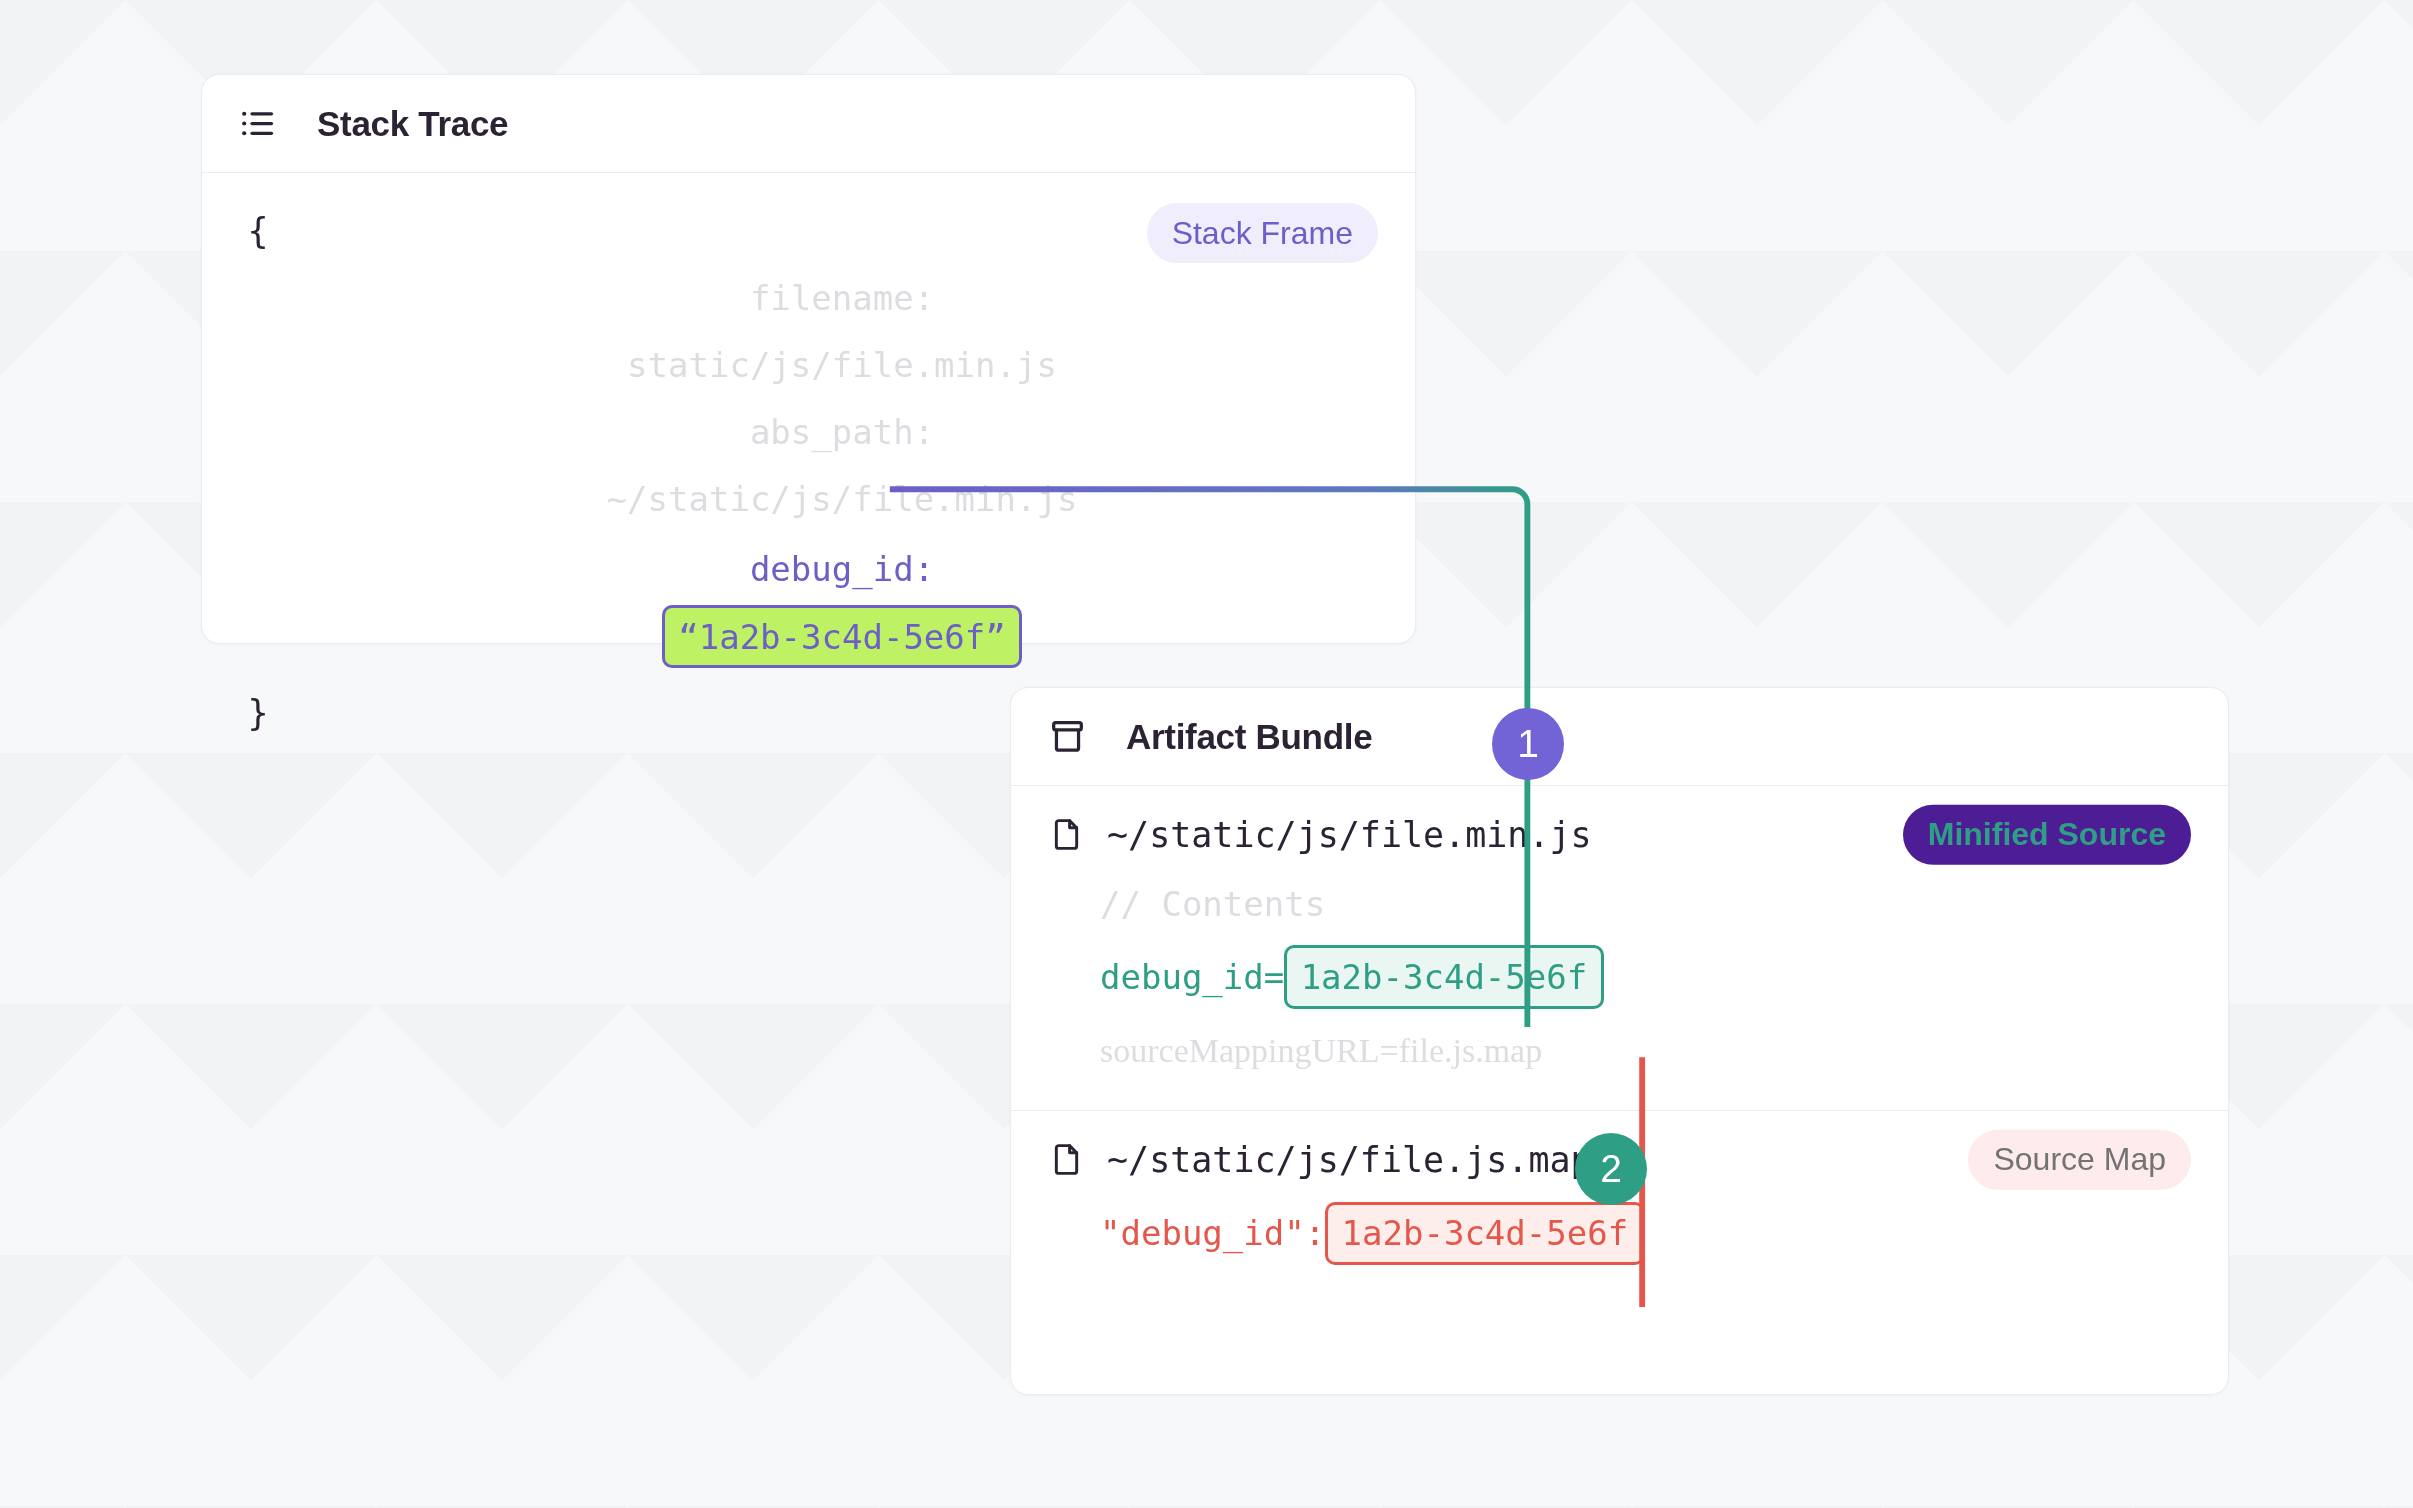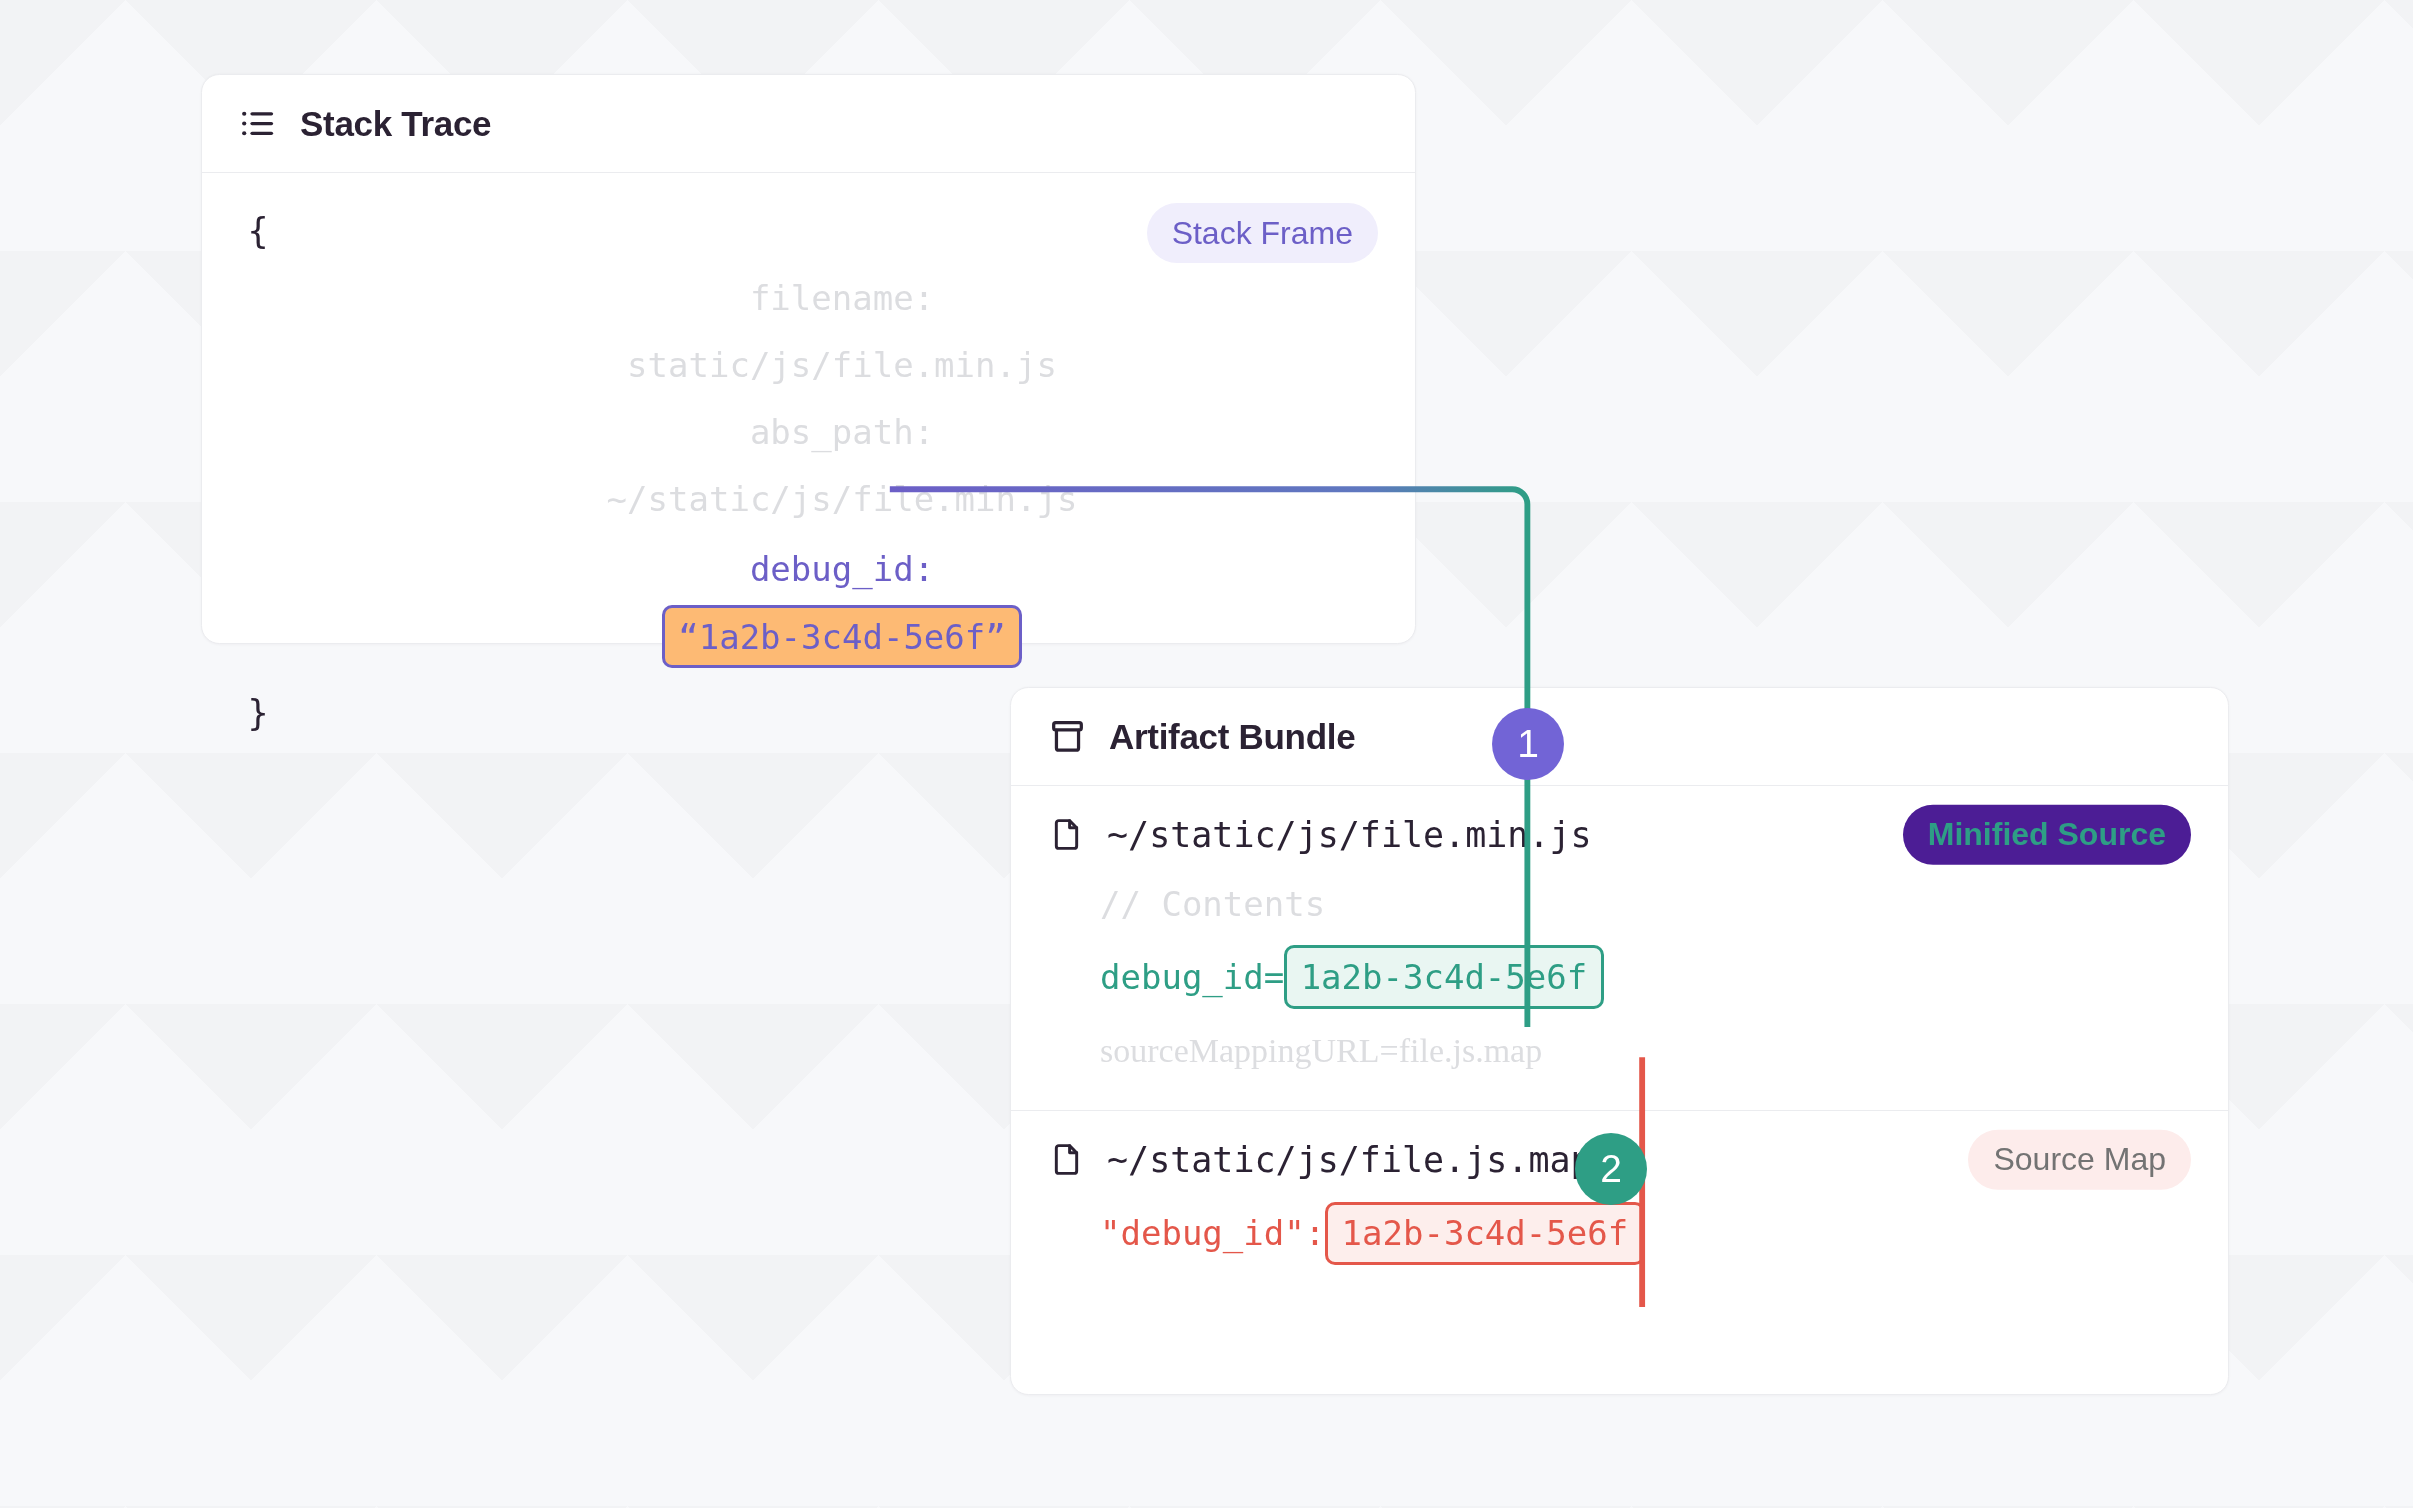--- a/index.html
+++ b/index.html
@@ -40,21 +40,21 @@
     position: absolute;
     background: #ffffff;
     border: 1.7px solid #ebecef;
     border-radius: 18.4px;
     box-shadow: 0 0.8px 2.5px rgba(43,34,51,0.04);
     box-sizing: border-box;
   }
   .card-header {
     display: flex;
     align-items: center;
-    gap: 22px;
+    gap: 39px;
     padding: 28.5px 37px 28.5px 37px;
     border-bottom: 1.7px solid #ebecef;
     box-sizing: border-box;
   }
   .card-title {
     font-size: 35px;
     font-weight: bold;
     color: #2b2233;
     letter-spacing: -0.3px;
     white-space: nowrap;
@@ -123,21 +123,21 @@
     font-size: 34px;
     line-height: 1;
     padding: 11.7px 13.4px;
     border-radius: 10px;
     border: 3.4px solid;
     box-sizing: border-box;
   }
   .chip-purple {
     color: #6c5fc7;
     border-color: #6c5fc7;
-    background: #fdba74;
+    background: #bef264;
   }
   .chip-teal {
     color: #2e9e85;
     border-color: #2e9e85;
     background: #e9f6f2;
   }
   .chip-red {
     color: #e4574a;
     border-color: #e4574a;
     background: #fdeeec;

